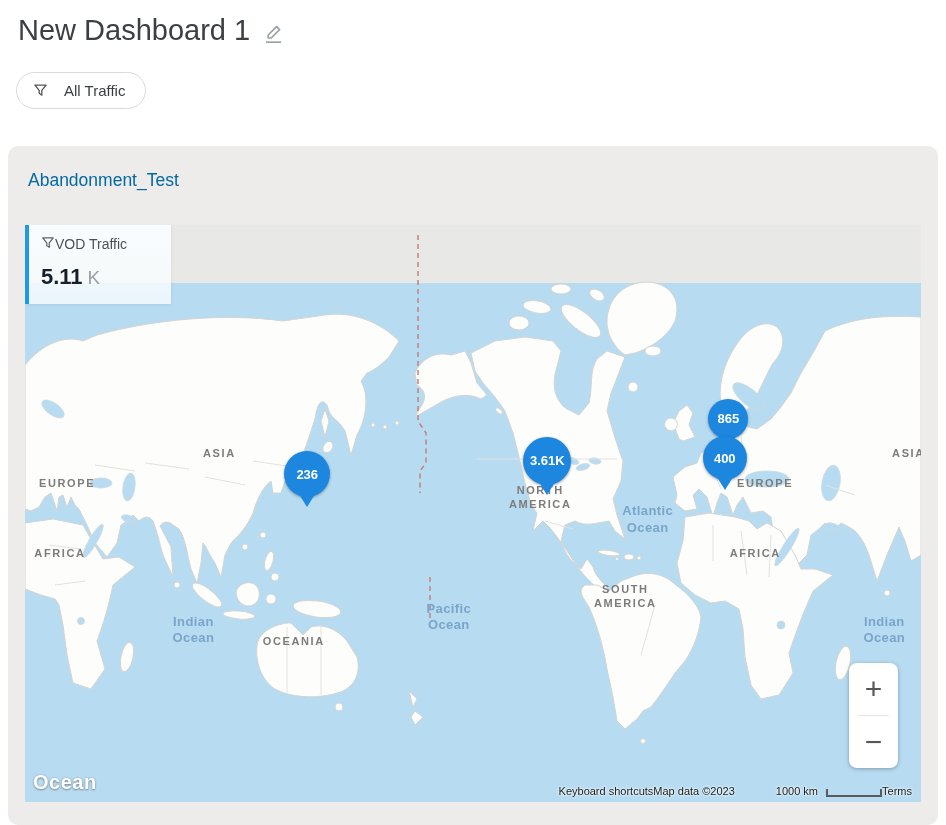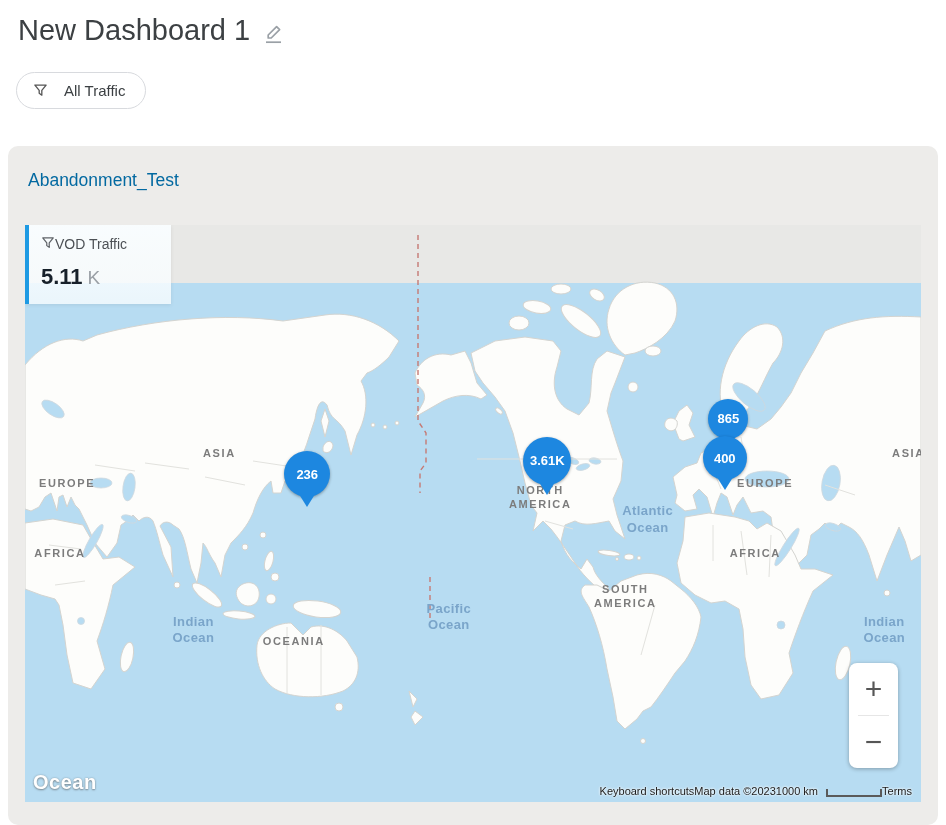--- a/index.html
+++ b/index.html
@@ -87,21 +87,21 @@
     text-shadow:0 1px 2px rgba(80,80,80,.55), 0 0 2px rgba(80,80,80,.35);
   }
 
   
   .attribution {
     position:absolute; right:9px; bottom:5px; display:flex; align-items:center;
     font-size:11px; color:#1a1a1a;
     text-shadow:0 0 2px #fff, 0 0 3px #fff;
   }
   .attribution [data-interactable="true"] { cursor:pointer; }
-  .scale-group { display:flex; align-items:flex-end; gap:8px; }
+  .scale-group { display:flex; align-items:flex-end; gap:8px;margin-left:41px; }
   .scalebar {
     display:inline-block; width:56px; height:8px;
     border:2px solid #5a5a5a; border-top:none;
   }
 </style>
 </head>
 <body>
 
 <div class="header" data-interactable="false">
   <div class="title-row">

